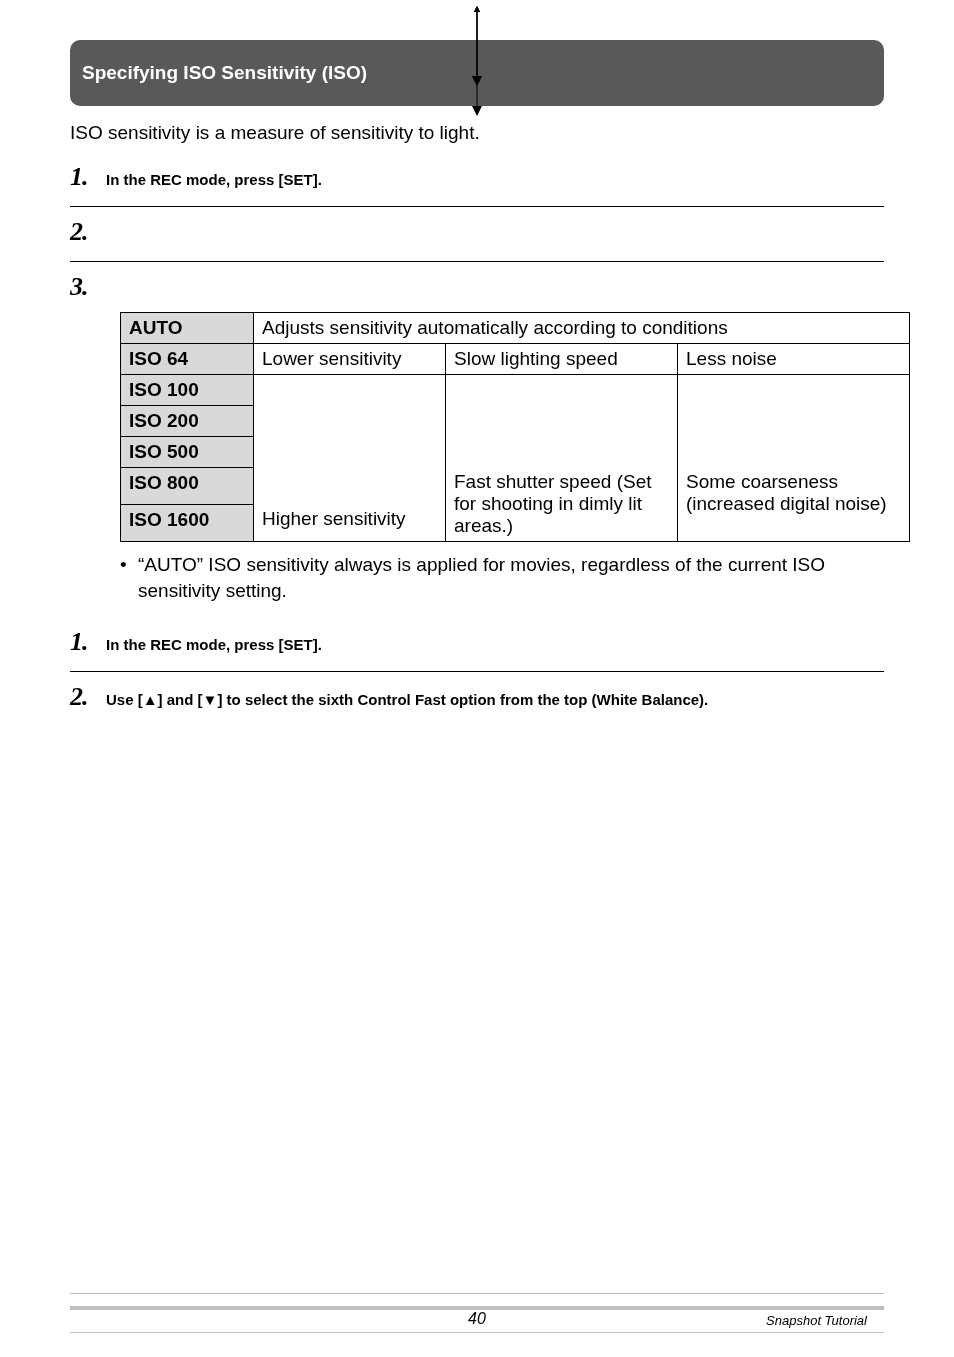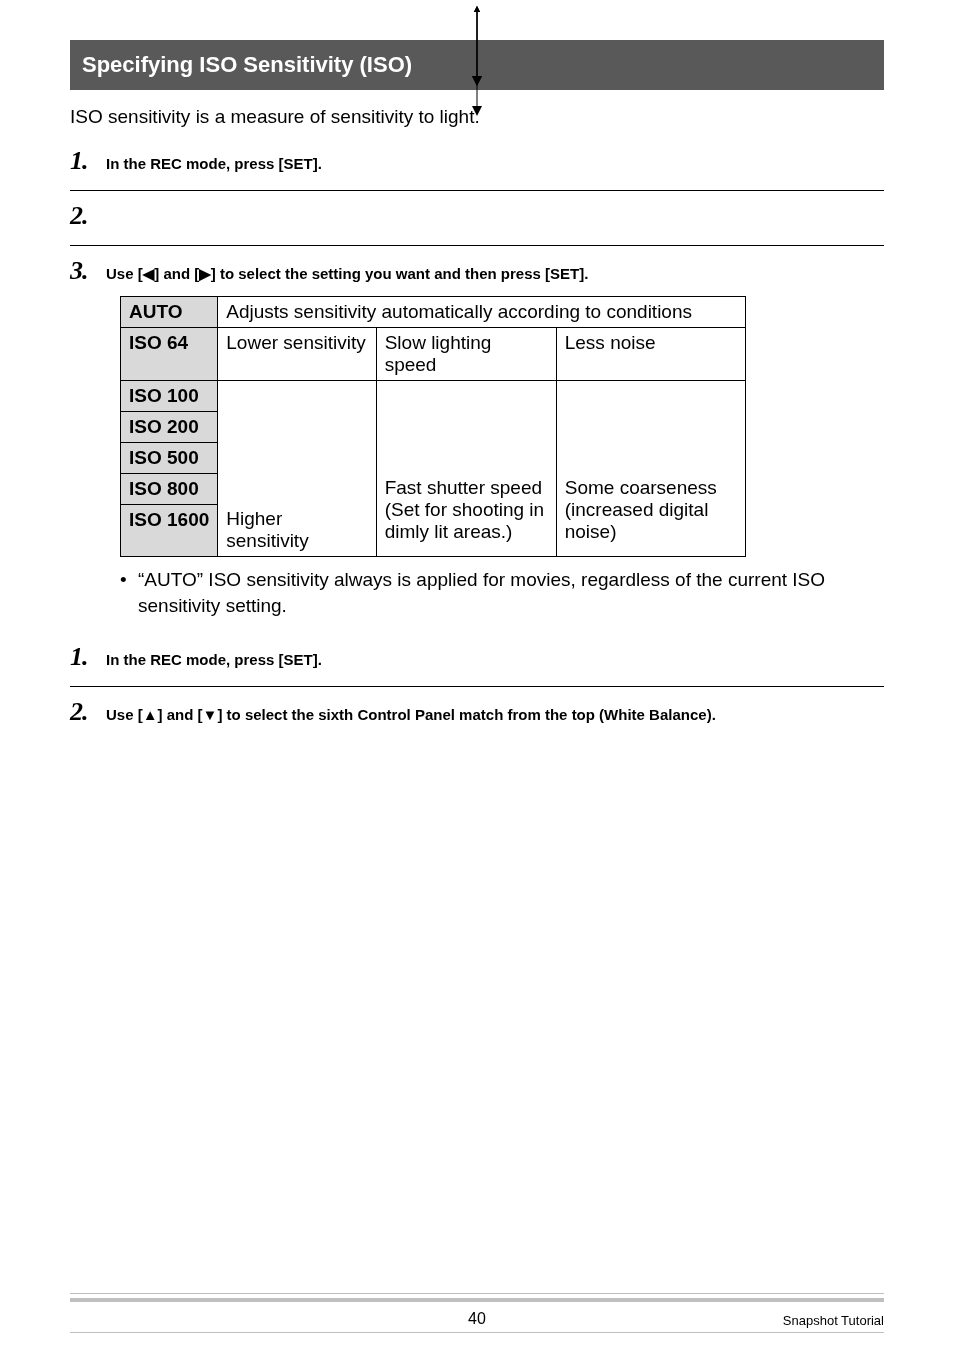--- a/index.html
+++ b/index.html
@@ -13,24 +13,24 @@
   .page {
     padding: 40px 70px 40px 70px;
     box-sizing: border-box;
     min-height: 1357px;
     position: relative;
   }
   .section-header {
     background: #595959;
     color: #fff;
     font-weight: bold;
-    font-size: 22px;
-    padding: 12px 12px;
+    font-size: 19px;
+    padding: 22px 12px;
     margin-bottom: 14px;
-    border-radius: 0;
+    border-radius: 10px;
   }
   .body-text {
     font-size: 19px;
     line-height: 1.35;
     margin: 0 0 16px 0;
   }
   .step {
     margin: 0 0 10px 0;
     border-bottom: 1px solid #000;
     padding-bottom: 14px;
@@ -51,21 +51,21 @@
   }
   .step-text {
     font-weight: bold;
     font-size: 15px;
     line-height: 1.35;
   }
   .step-text .tri { font-family: Arial; }
   table.iso {
     border-collapse: collapse;
     margin: 10px 0 10px 50px;
-    width: 626px;
+    width: 790px;
     font-size: 19px;
   }
   table.iso td, table.iso th {
     border: 1px solid #000;
     padding: 4px 8px;
     text-align: left;
     vertical-align: top;
   }
   table.iso .hcell {
     background: #d9d9d9;
@@ -76,42 +76,43 @@
   .note-list { margin: 10px 0 24px 50px; font-size: 19px; line-height: 1.35; }
   .note-item { display: flex; gap: 8px; }
   .bullet { min-width: 10px; }
   .footer {
     position: absolute;
     bottom: 24px;
     left: 70px;
     right: 70px;
     border-top: 4px solid #bfbfbf;
     border-bottom: 1px solid #bfbfbf;
-    padding-top: 8px;
+    padding-top: 0;
     padding-bottom: 2px;
     min-height: 20px;
+    font-style: italic;
   }
   .footer-before {
      border-top: 1px solid #bfbfbf;
      height:3px;
      position:absolute;
      bottom: 60px;
      left:70px;
      right:70px;
   }
   .footer .pnum {
     position: absolute;
     left: 50%;
     transform: translateX(-50%);
     font-size: 16px;
     bottom: 4px;
   }
   .footer .section {
     position: absolute;
-    right: 0;
+    right: 17px;
     font-size: 13px;
     bottom: 4px;
   }
 </style>
 </head>
 <body>
 
 <div class="page">
 
   <div class="section-header">Specifying ISO Sensitivity (ISO)</div>
@@ -127,23 +128,20 @@
 
   <div class="step">
     <div class="step-row">
       <div class="step-number">2.</div>
     </div>
   </div>
 
   <div class="step nobar">
     <div class="step-row">
       <div class="step-number">3.</div>
-      <div class="step-text">
-        <span>Use [</span><span class="tri">◀</span><span>] and [</span><span class="tri">▶</span><span>] to select the setting you want and then press [SET].</span>
-      </div>
     </div>
 
     <table class="iso">
       <tbody>
           <tr>
         <td class="hcell">AUTO</td>
         <td colspan="3">Adjusts sensitivity automatically according to conditions</td>
       </tr>
       <tr>
         <td class="hcell">ISO 64</td>
@@ -207,21 +205,21 @@
     <div class="step-row">
       <div class="step-number">1.</div>
       <div class="step-text">In the REC mode, press [SET].</div>
     </div>
   </div>
 
   <div class="step nobar">
     <div class="step-row">
       <div class="step-number">2.</div>
       <div class="step-text">
-        <span>Use [</span><span class="tri">▲</span><span>] and [</span><span class="tri">▼</span><span>] to select the sixth Control Panel match from the top (White Balance).</span>
+        <span>Use [</span><span class="tri">▲</span><span>] and [</span><span class="tri">▼</span><span>] to select the sixth Control Fast option from the top (White Balance).</span>
       </div>
     </div>
   </div>
 
   <div class="footer-before"></div>
   <div class="footer">
     <span class="pnum">40</span>
     <span class="section">Snapshot Tutorial</span>
   </div>
 

